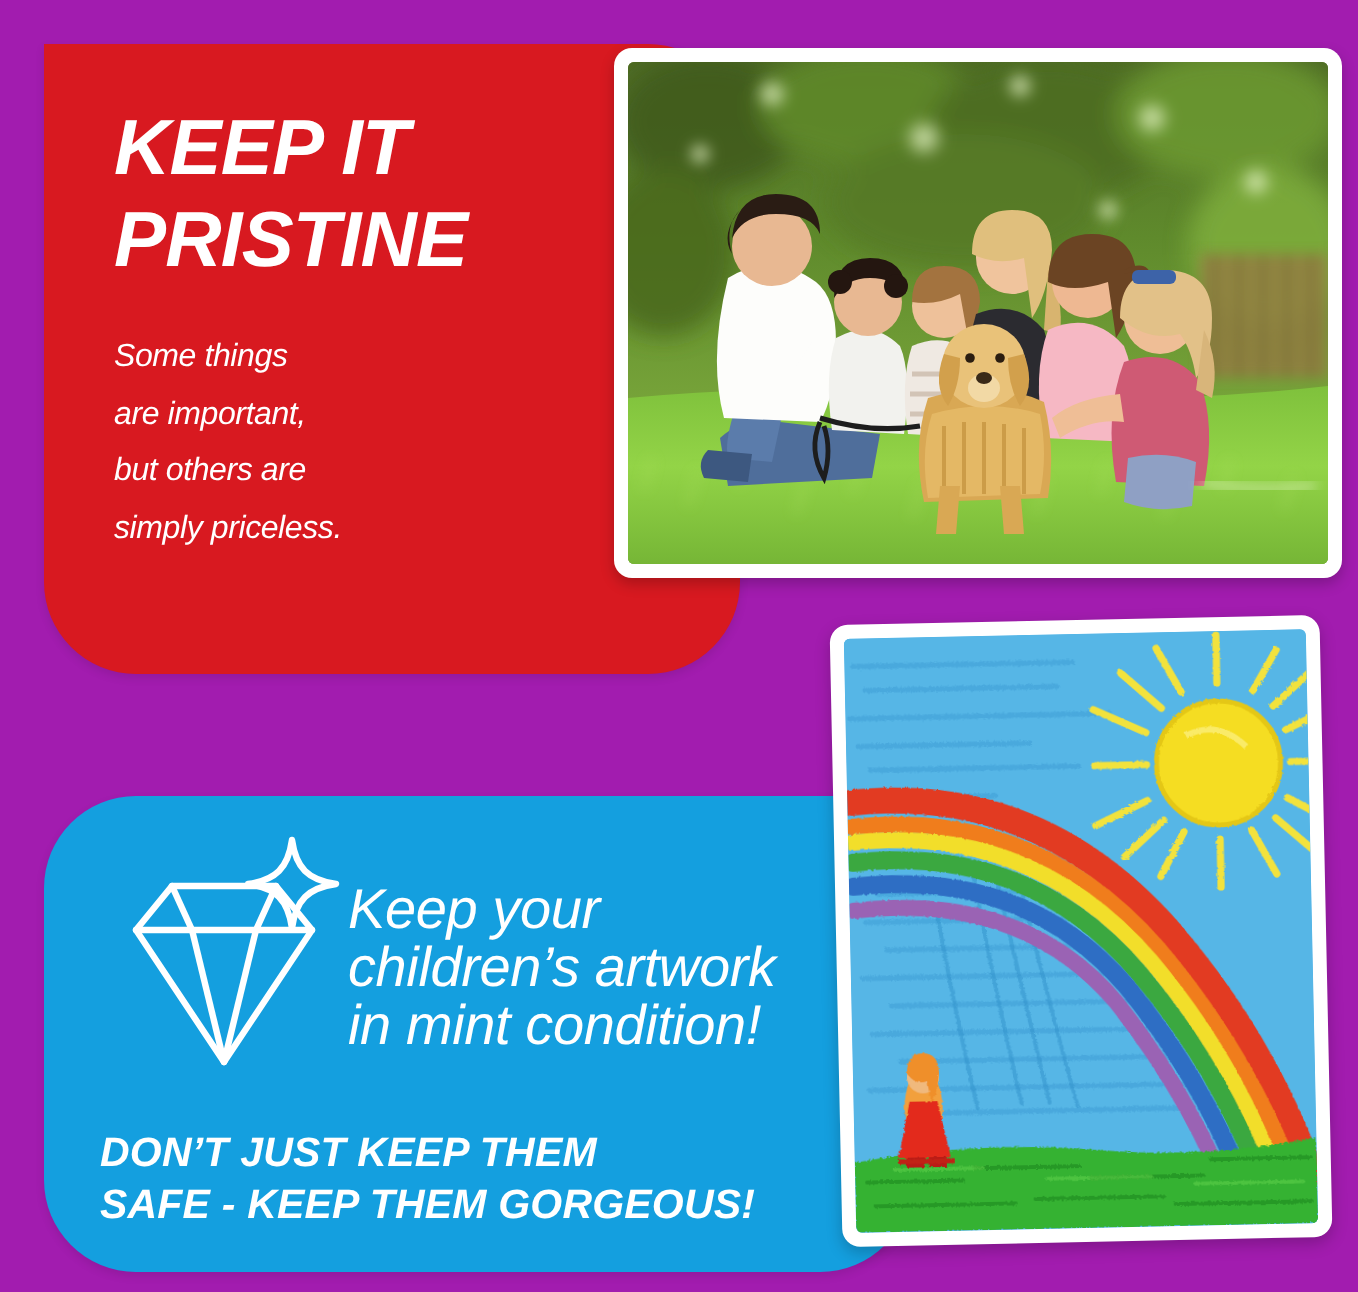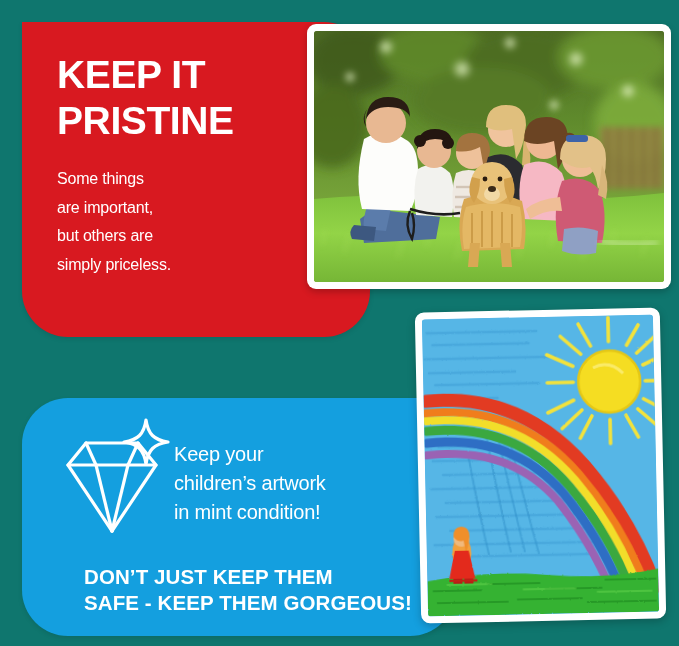--- a/index.html
+++ b/index.html
@@ -8,21 +8,22 @@
     background: #ffffff;
   }
   body {
     font-family: "Liberation Sans", sans-serif;
   }
   #stage {
     position: relative;
     width: 679px;
     height: 646px;
     overflow: hidden;
-    background: #0f766e;
+    background: #a21caf;
+    font-style: italic;
   }
 
   
   .red-panel {
     position: absolute;
     left: 22px;
     top: 22px;
     width: 348px;
     height: 315px;
     background: #d81920;
@@ -68,37 +69,36 @@
     left: 38px;
     top: 20px;
     width: 116px;
     height: 122px;
   }
   .blue-body {
     position: absolute;
     left: 152px;
     top: 42px;
     color: #ffffff;
-    font-size: 20px;
+    font-size: 28px;
     font-weight: normal;
     line-height: 29px;
     letter-spacing: -0.2px;
     white-space: pre-line;
   }
   .blue-tagline {
     position: absolute;
     left: 28px;
     top: 166px;
     color: #ffffff;
     font-size: 20.5px;
     font-weight: bold;
     line-height: 26px;
     letter-spacing: 0.1px;
     white-space: pre-line;
-    margin-left: 34px;
   }
 
   
   .photo-card {
     position: absolute;
     left: 307px;
     top: 24px;
     width: 364px;
     height: 265px;
     background: #ffffff;

